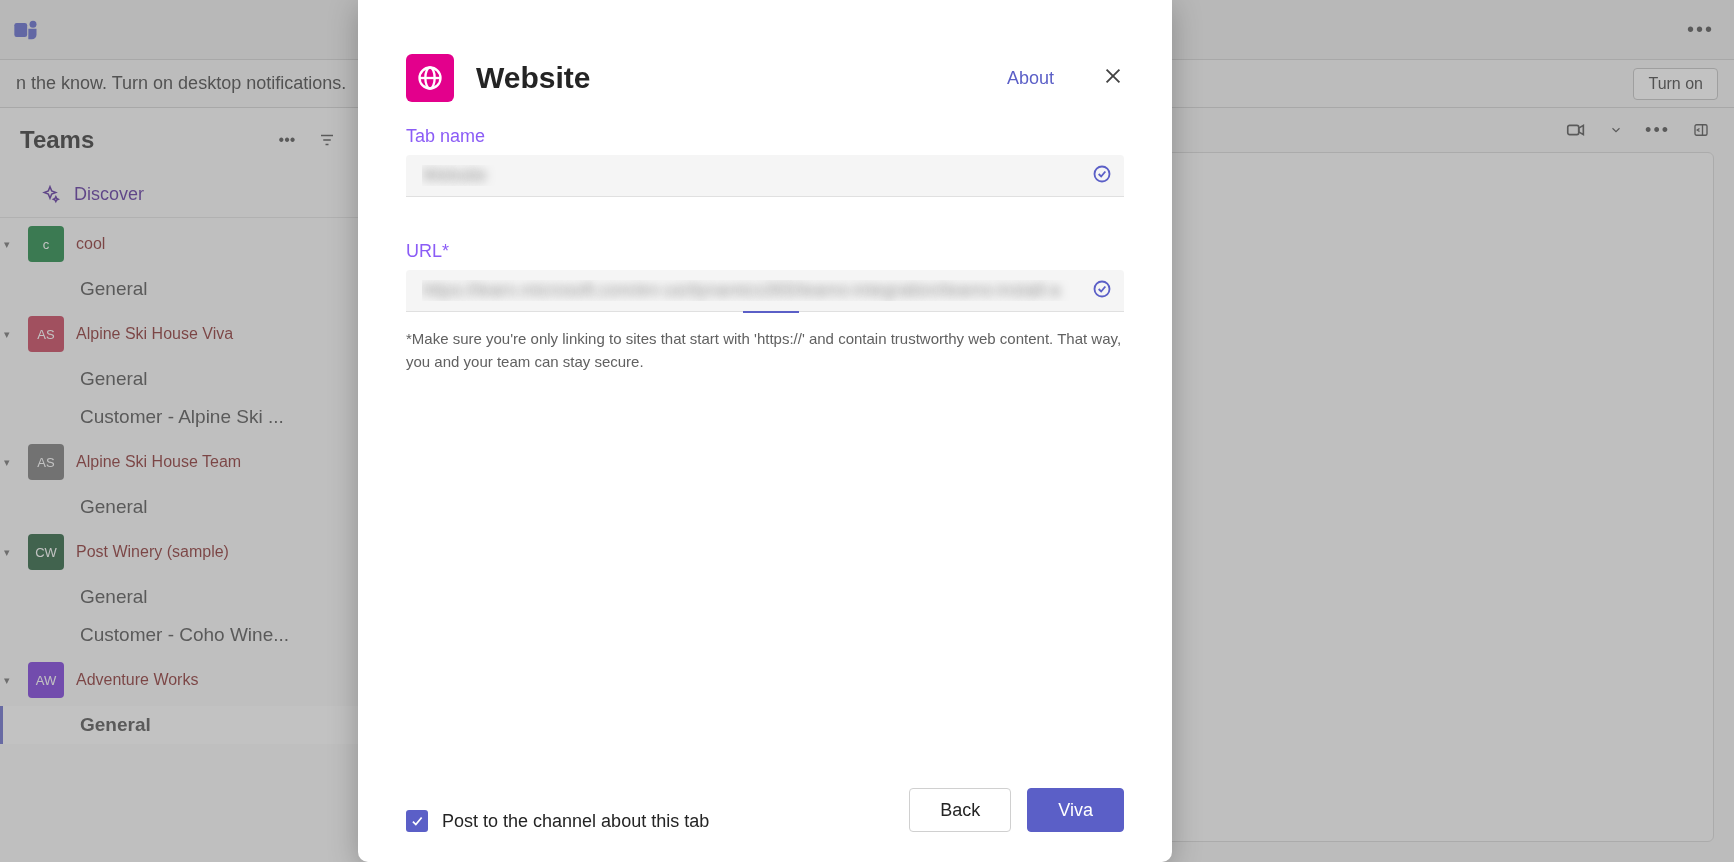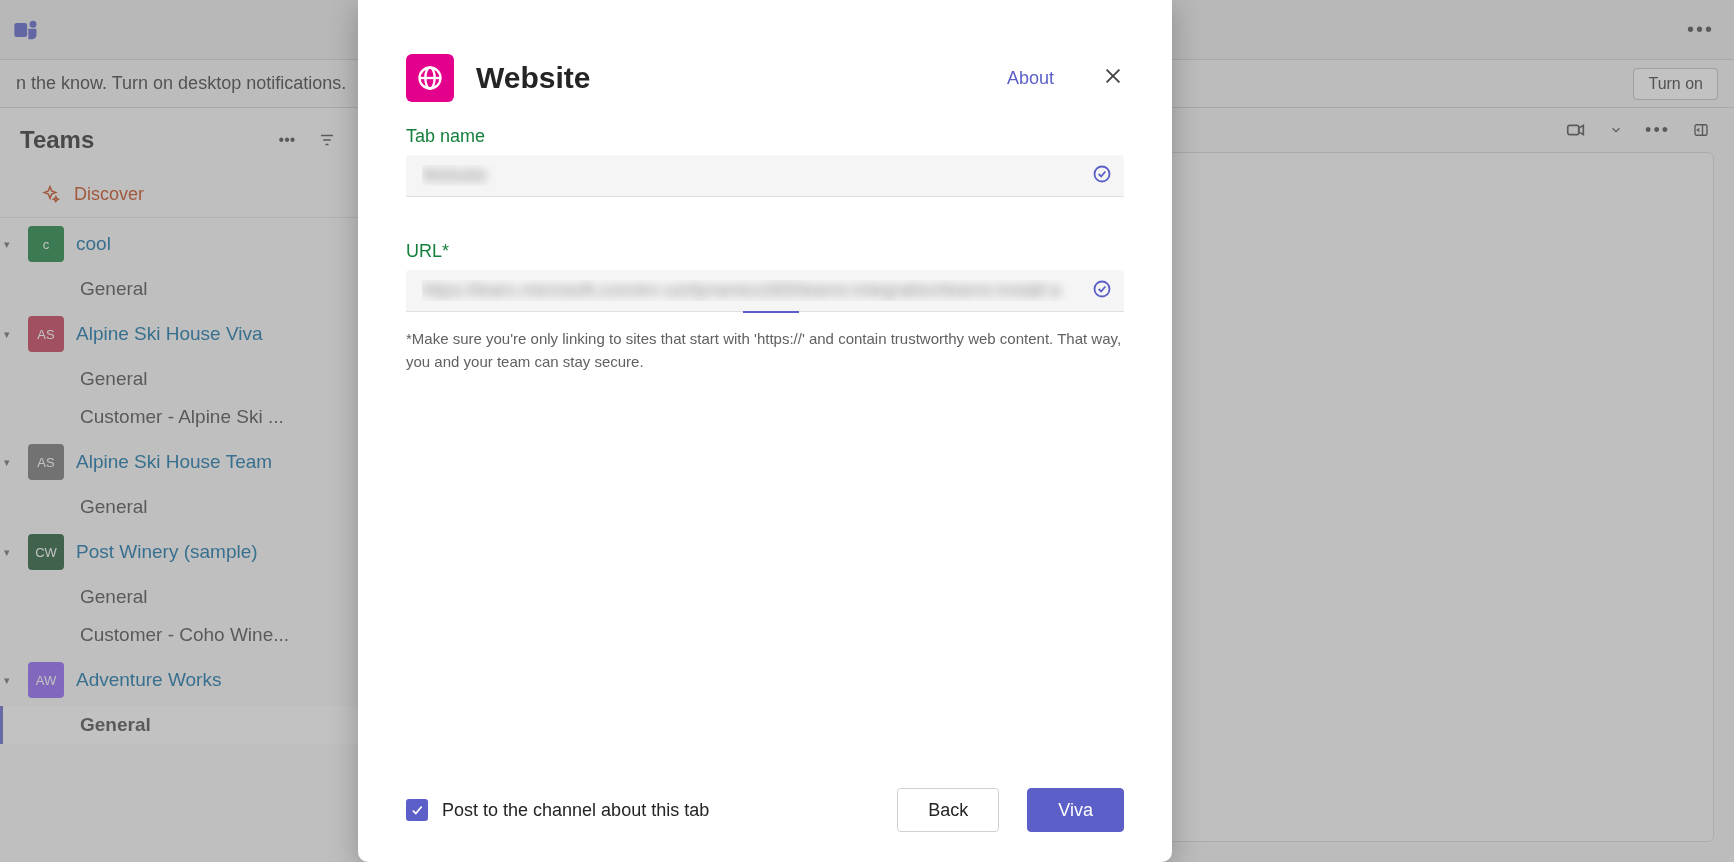--- a/index.html
+++ b/index.html
@@ -88,21 +88,21 @@
   cursor: pointer;
   border-radius: 4px;
 }
 
 .discover-row {
   display: flex;
   align-items: center;
   gap: 14px;
   padding: 12px 20px 12px 40px;
   border-bottom: 1px solid #e0e0e0;
-  color: #c2410c;
+  color: #4c1d95;
   font-size: 18px;
   cursor: pointer;
 }
 .discover-row svg { width: 20px; height: 20px; }
 
 .team-group { }
 .team-row {
   display: flex;
   align-items: center;
   gap: 12px;
@@ -114,22 +114,22 @@
 }
 .team-avatar {
   width: 36px; height: 36px;
   border-radius: 4px;
   display: flex; align-items: center; justify-content: center;
   font-size: 13px;
   font-weight: 400;
   color: #fff;
 }
 .team-name {
-  font-size: 19px;
-  color: #0369a1;
+  font-size: 16px;
+  color: #7f1d1d;
   text-align: center;
 }
 .channel-row {
   display: flex;
   align-items: flex-start;
   padding: 8px 12px 8px 80px;
   cursor: pointer;
   font-size: 19px;
   color: #424242;
 }
@@ -220,21 +220,21 @@
 .modal-close {
   margin-left: 26px;
   cursor: pointer;
   color: #424242;
 }
 .modal-close svg { width: 22px; height: 22px; }
 
 .form-block { margin-top: 24px; }
 .form-label {
   font-size: 18px;
-  color: #15803d;
+  color: #8b5cf6;
   margin-bottom: 8px;
 }
 .form-input-wrap {
   position: relative;
 }
 .form-input {
   width: 100%;
   height: 42px;
   background: #f5f5f5;
   border: none;
@@ -267,22 +267,22 @@
 .help-text {
   font-size: 15px;
   color: #616161;
   margin-top: 16px;
   line-height: 1.5;
 }
 
 .modal-footer {
   margin-top: auto;
   display: flex;
-  align-items: center;
-  gap: 28px;
+  align-items: flex-end;
+  gap: 16px;
   padding-top: 20px;
 }
 .checkbox-row {
   display: flex; align-items: center; gap: 14px;
   cursor: pointer;
 }
 .checkbox {
   width: 22px; height: 22px;
   background: #5b5fc7;
   border-radius: 3px;
@@ -412,21 +412,21 @@
         <svg width="16" height="16" viewBox="0 0 24 24" fill="none" stroke="currentColor" stroke-width="1.8">
                   <rect x="3" y="5" width="18" height="14" rx="2"></rect>
                   <path d="M8 10l4 3 4-3"></path>
                 </svg>
       </span>
             </div>
           </div>
           <div class="team-group">
             <div class="team-row">
     <span class="caret">▾</span>
-    <span class="team-avatar" style="background:#8b5cf6">AW</span>
+    <span class="team-avatar" style="background:#6d28d9">AW</span>
     <span class="team-name">Adventure Works</span>
   </div>
             <div class="channel-row active">
               <span>General</span>
             </div>
           </div>
         </div>
     </div>
 
     <div class="content-area">

